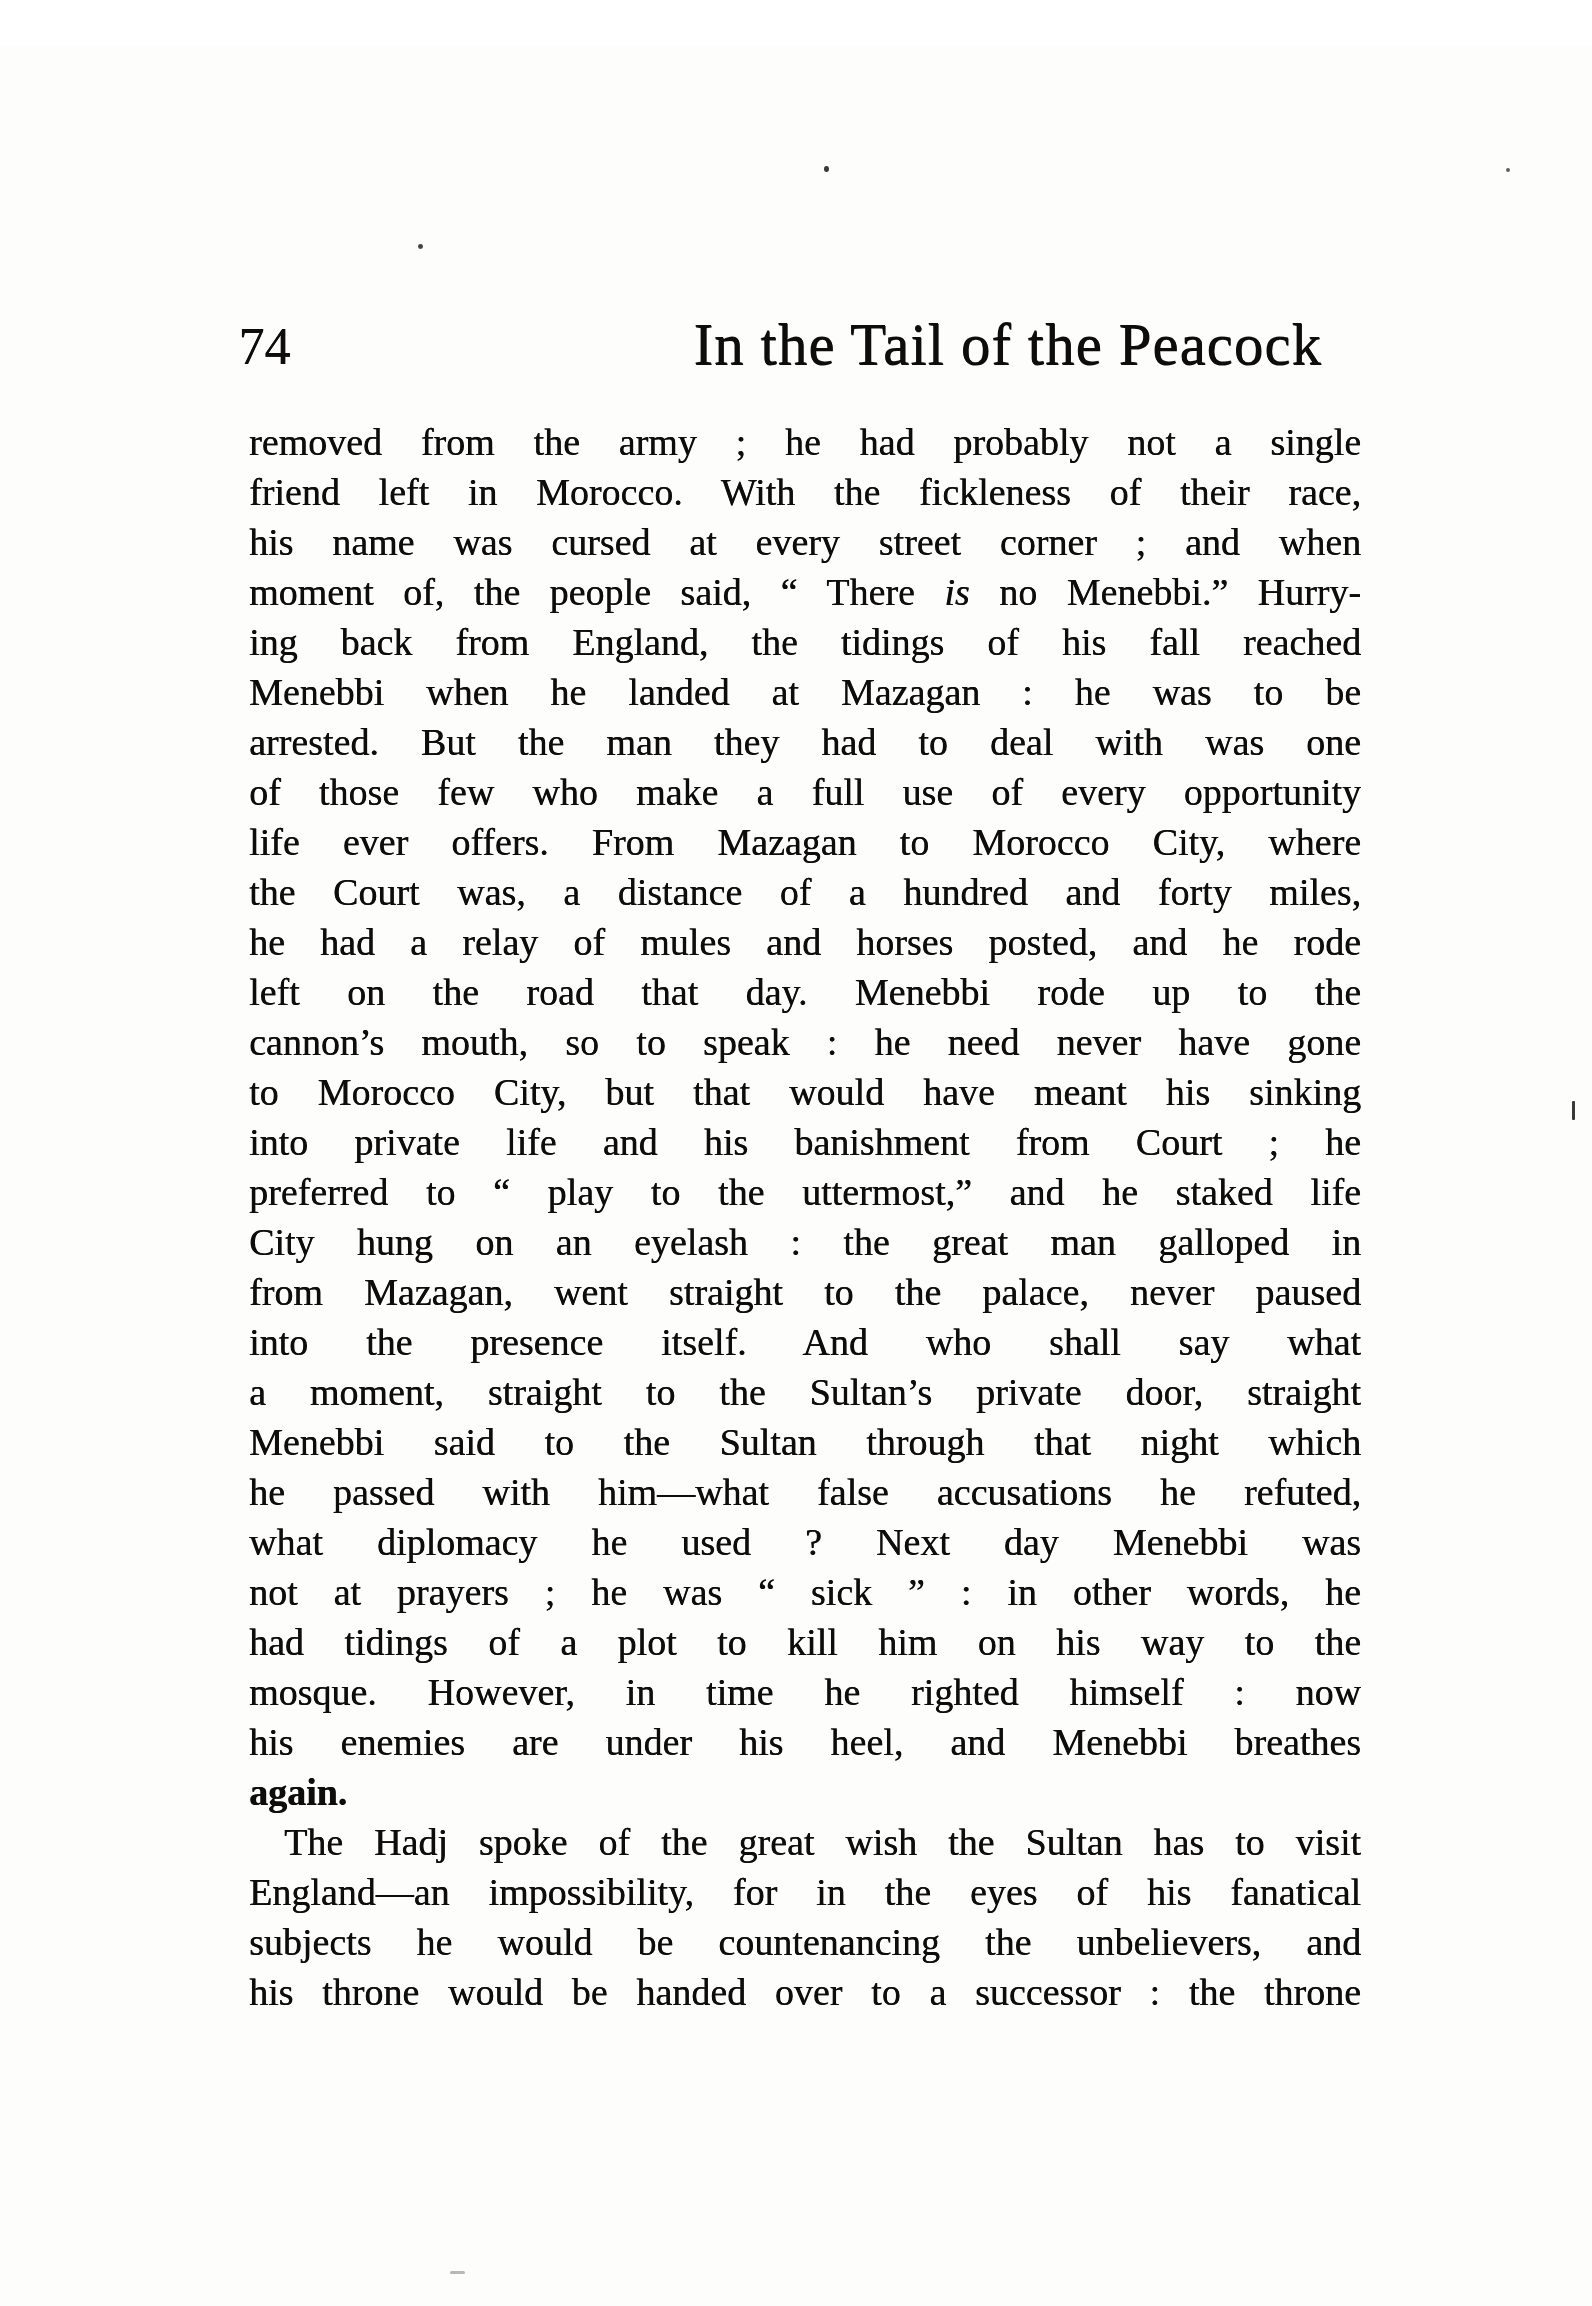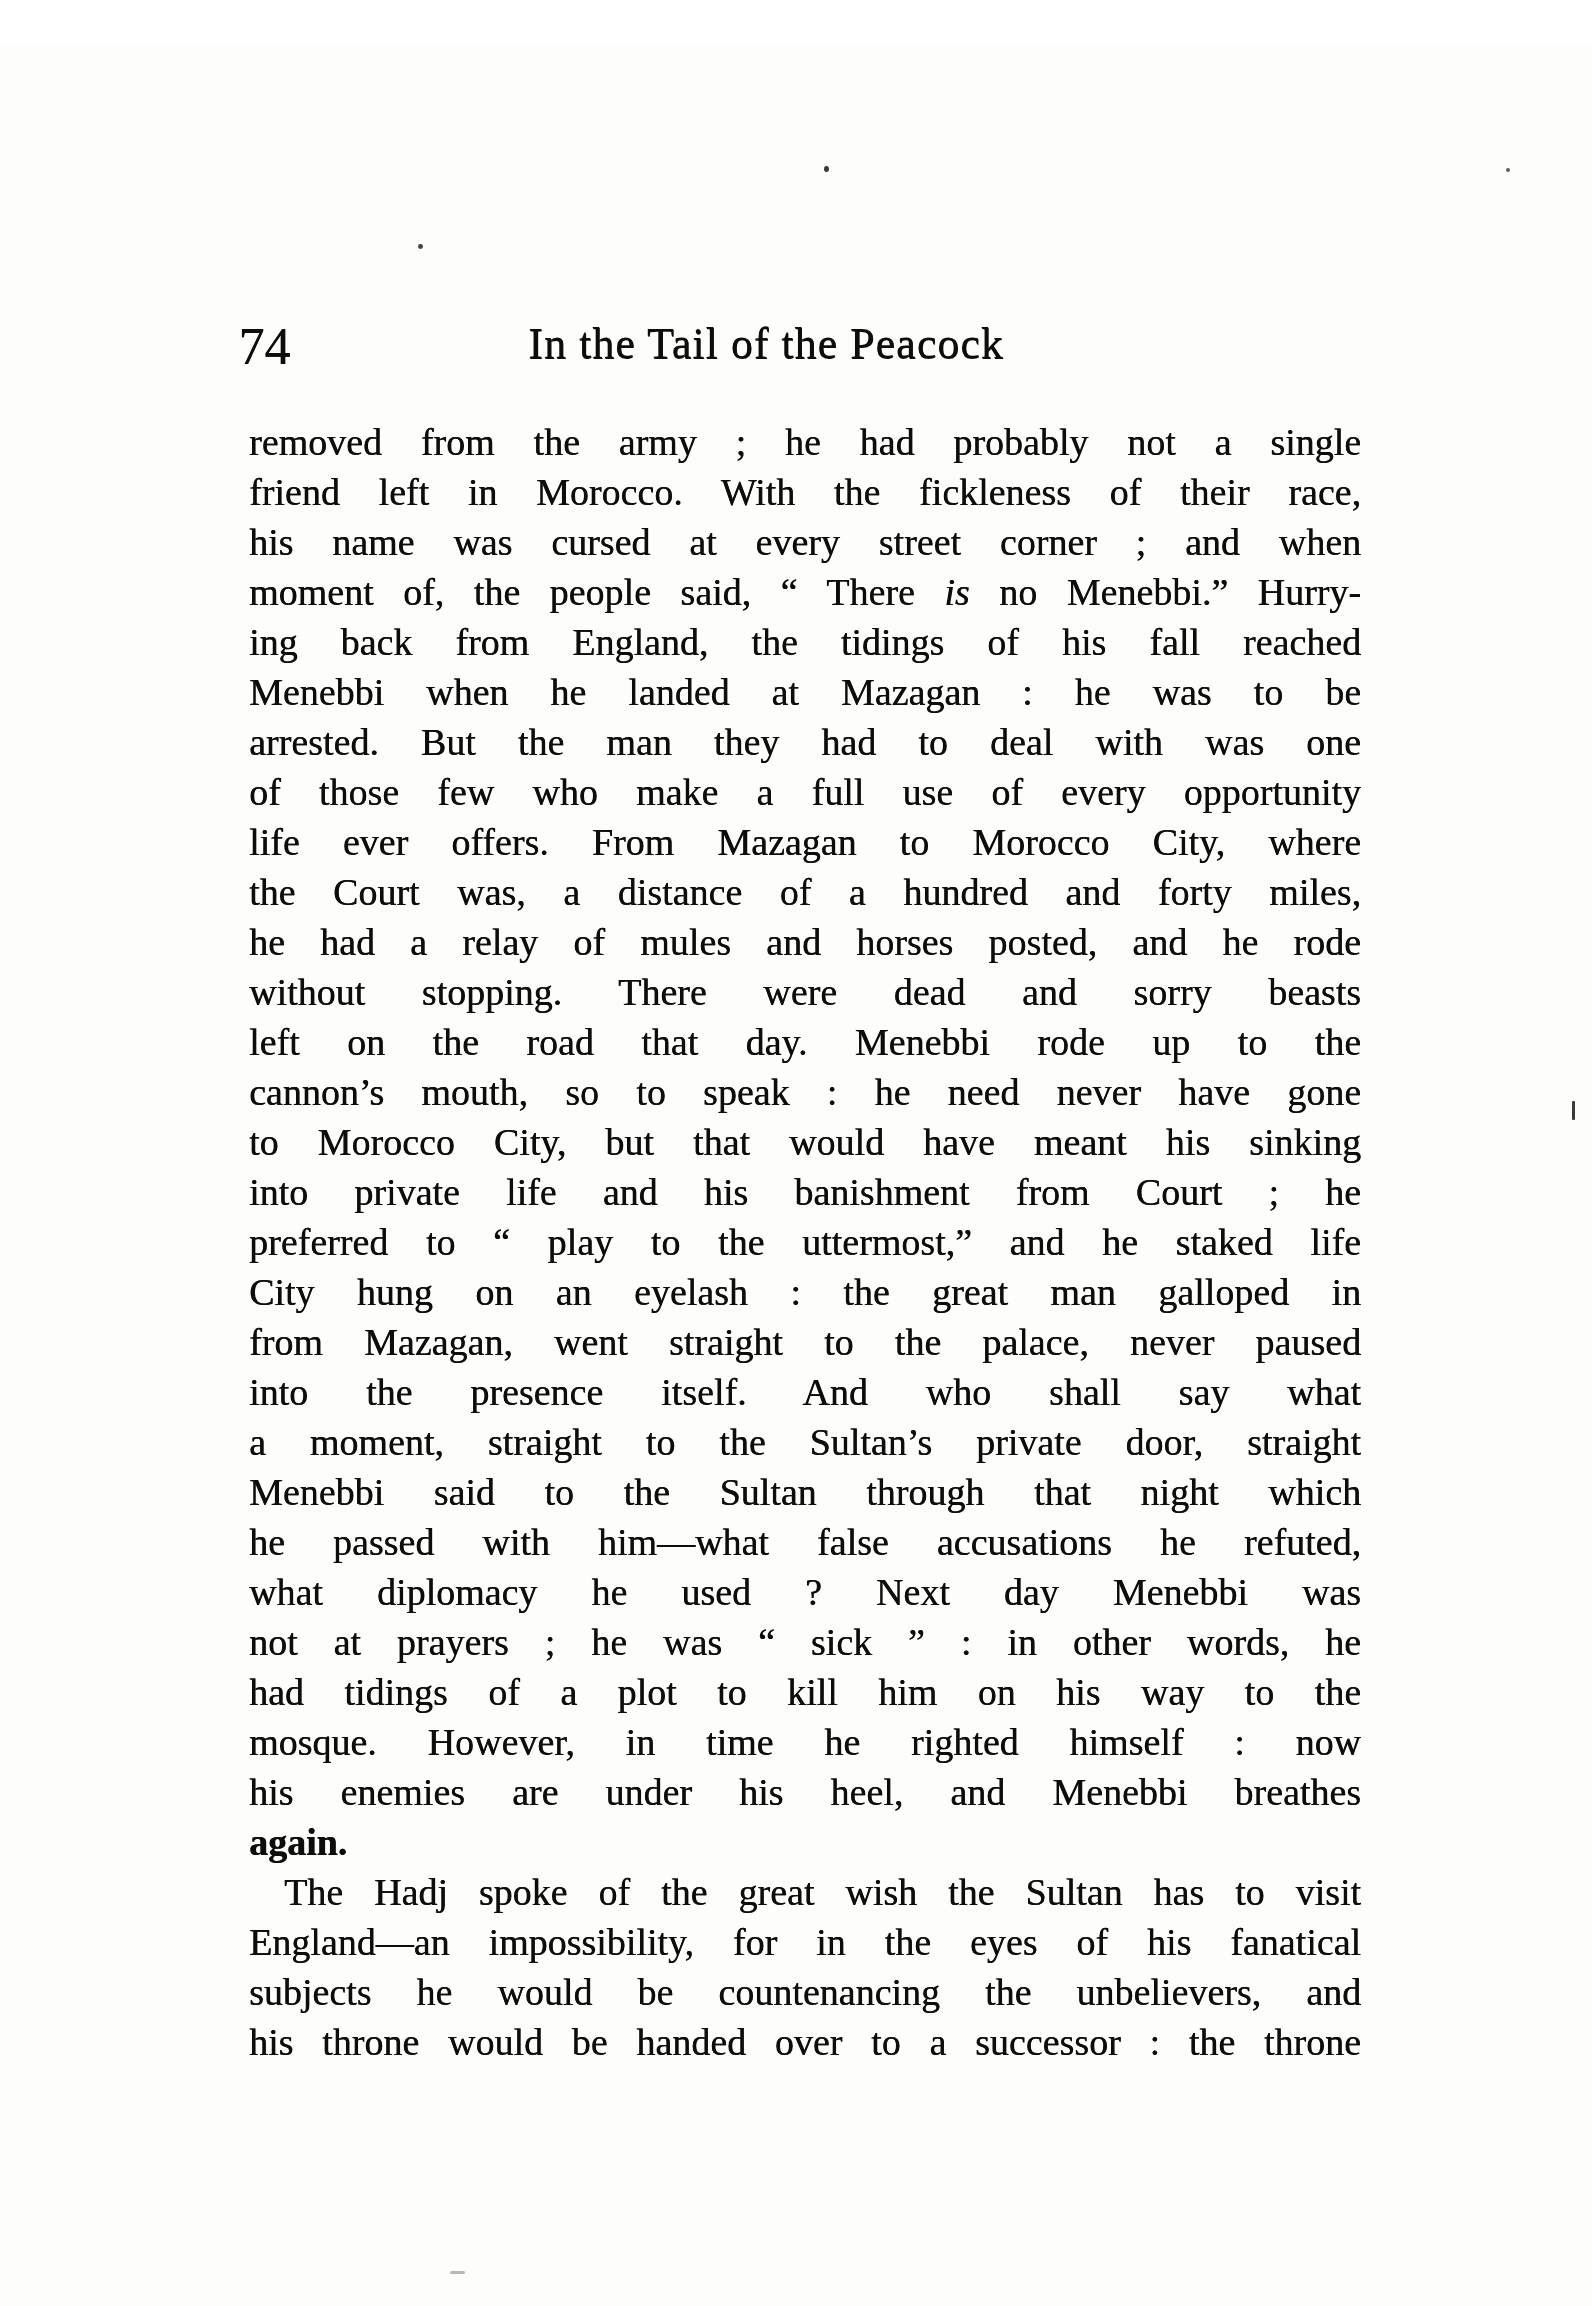--- a/index.html
+++ b/index.html
@@ -23,22 +23,22 @@
   .page-number {
     position: absolute;
     left: -10.6px;
     top: 5.8px;
     font-size: 52px;
     line-height: 56px;
     text-shadow: 0.4px 0.4px 0 currentColor;
   }
   .title {
     width: 100%;
-    text-align: center;
-    font-size: 44px;
+    text-align: right;
+    font-size: 59px;
     line-height: 62px;
     letter-spacing: 1px;
     transform: translateX(-39px);
     text-shadow: 0.5px 0.5px 0 currentColor;
     white-space: nowrap;
   }
   .body-text {
     position: absolute;
     left: 249px;
     top: 372px;
@@ -83,21 +83,20 @@
       <div class="line"><span>friend left in Morocco.  With the fickleness of their race,</span></div>
       <div class="line"><span>his name was cursed at every street corner ; and when</span></div>
       <div class="line"><span>moment of, the people said, “ There </span><span class="italic">is</span><span> no Menebbi.”  Hurry-</span></div>
       <div class="line"><span>ing back from England, the tidings of his fall reached</span></div>
       <div class="line"><span>Menebbi when he landed at Mazagan :  he was to be</span></div>
       <div class="line"><span>arrested.  But the man they had to deal with was one</span></div>
       <div class="line"><span>of those few who make a full use of every opportunity</span></div>
       <div class="line"><span>life ever offers.  From Mazagan to Morocco City, where</span></div>
       <div class="line"><span>the Court was, a distance of a hundred and forty miles,</span></div>
       <div class="line"><span>he had a relay of mules and horses posted, and he rode</span></div>
-      <div class="line"><span>without stopping.  There were dead and sorry beasts</span></div>
       <div class="line"><span>left on the road that day.  Menebbi rode up to the</span></div>
       <div class="line"><span>cannon’s mouth, so to speak : he need never have gone</span></div>
       <div class="line"><span>to Morocco City, but that would have meant his sinking</span></div>
       <div class="line"><span>into private life and his banishment from Court ; he</span></div>
       <div class="line"><span>preferred to “ play to the uttermost,” and he staked life</span></div>
       <div class="line"><span>City hung on an eyelash :  the great man galloped in</span></div>
       <div class="line"><span>from Mazagan, went straight to the palace, never paused</span></div>
       <div class="line"><span>into the presence itself.  And who shall say what</span></div>
       <div class="line"><span>a moment, straight to the Sultan’s private door, straight</span></div>
       <div class="line"><span>Menebbi said to the Sultan through that night which</span></div>

